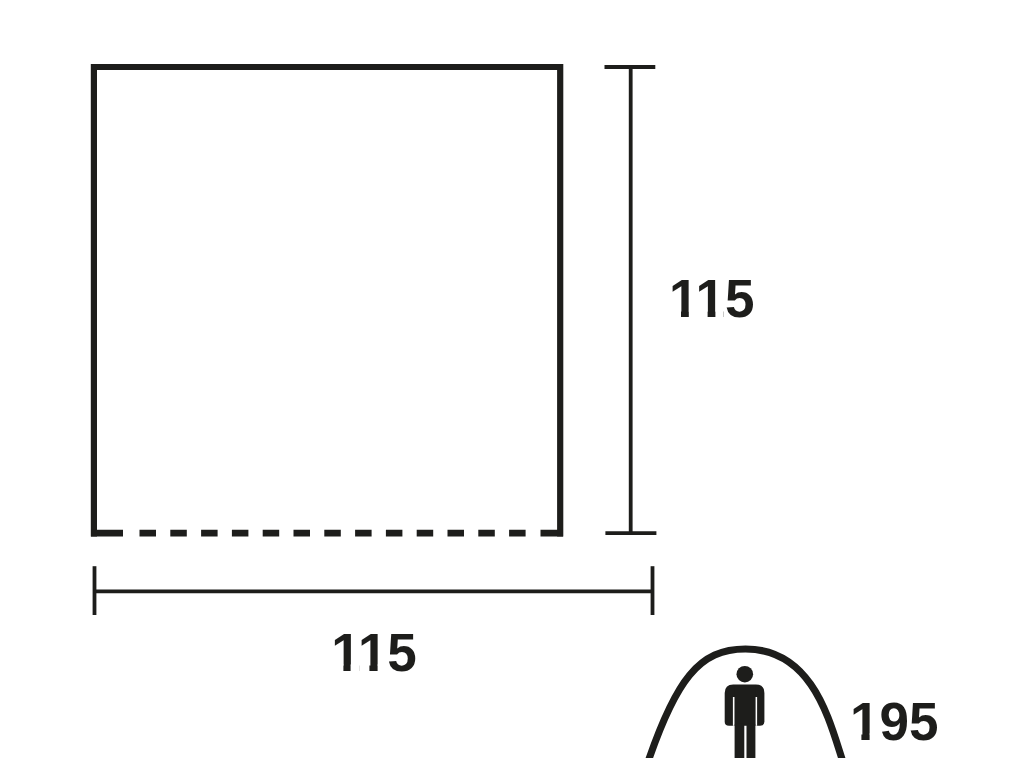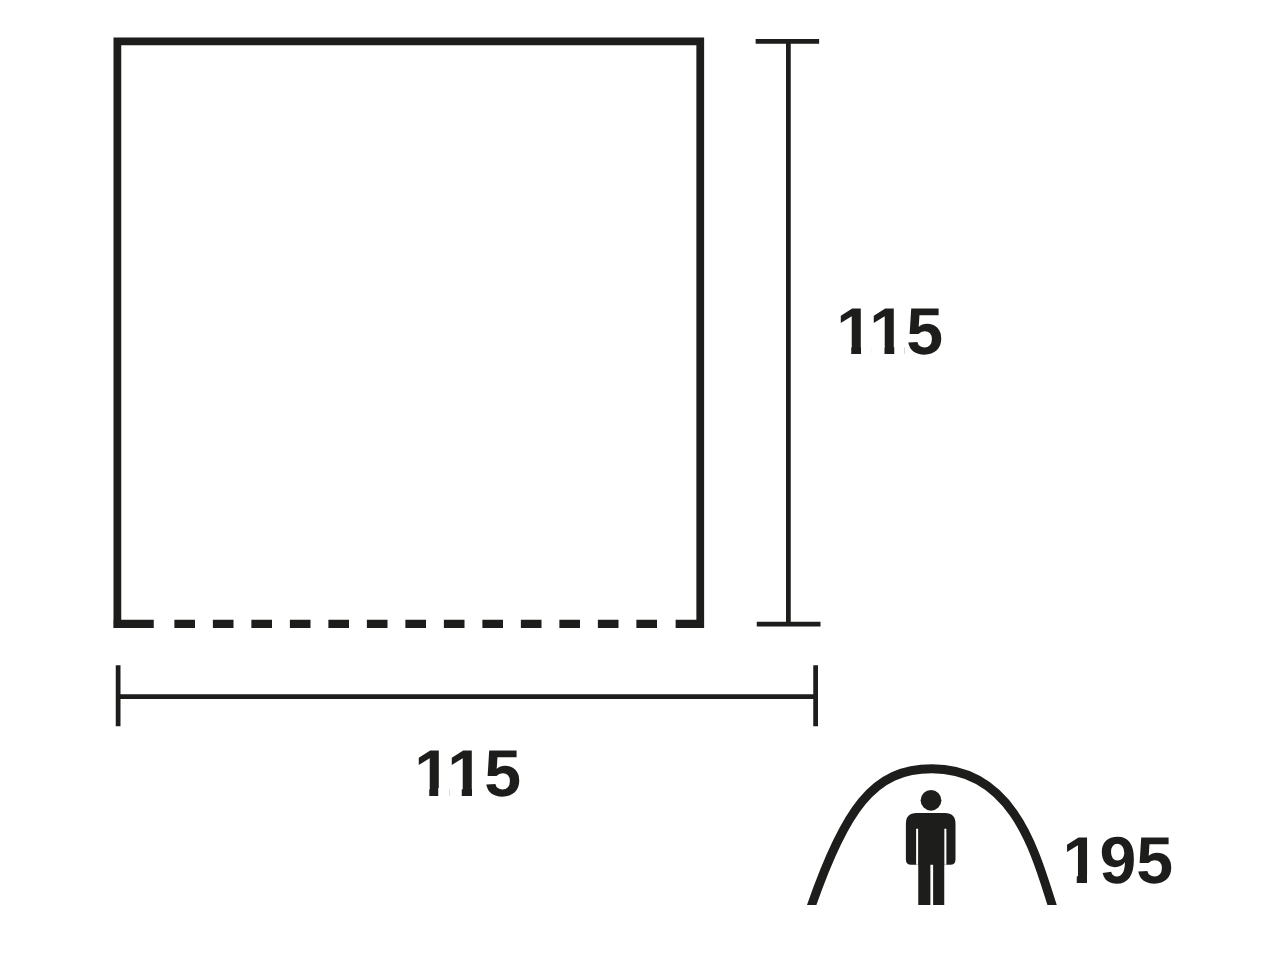--- a/index.html
+++ b/index.html
@@ -1,17 +1,17 @@
 <!DOCTYPE html>
 <html><head>
 <meta charset="utf-8">
 <title>Tent dimensions diagram</title>
 <style>
   html,body{margin:0;padding:0;background:#ffffff;}
-  .page{width:1024px;height:724px;position:relative;background:#ffffff;overflow:hidden;}
+  .page{width:1024px;height:724px;position:relative;background:#ffffff;overflow:hidden;margin-top:34px;}
   svg{display:block;}
   text{font-family:"Liberation Sans", sans-serif;font-weight:bold;fill:#1d1d1b;}
 </style>
 </head>
 <body>
 <div class="page">
 <svg width="1024" height="768" viewBox="0 0 1024 768" xmlns="http://www.w3.org/2000/svg">
 
   <rect x="0" y="0" width="1024" height="768" fill="#ffffff"></rect>
 

